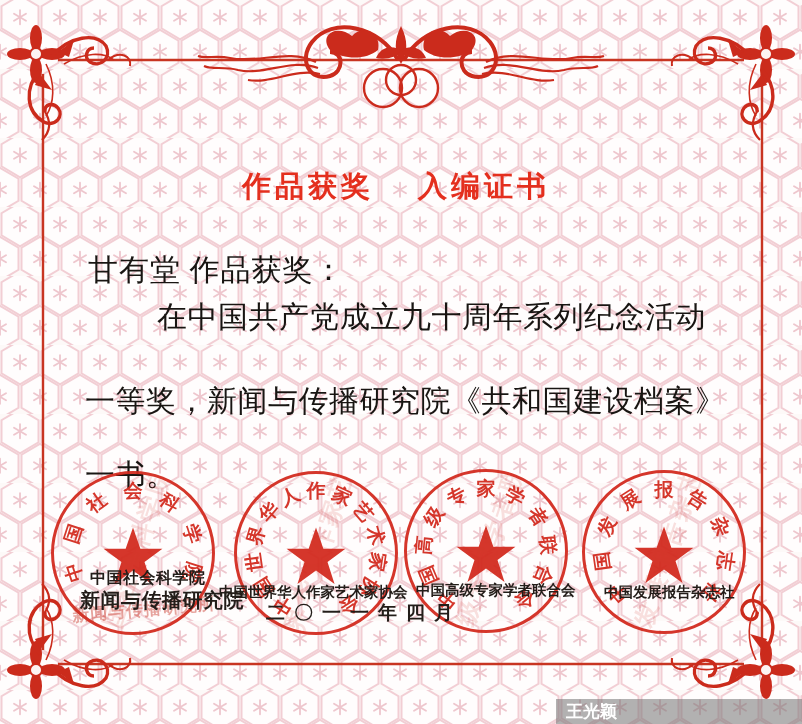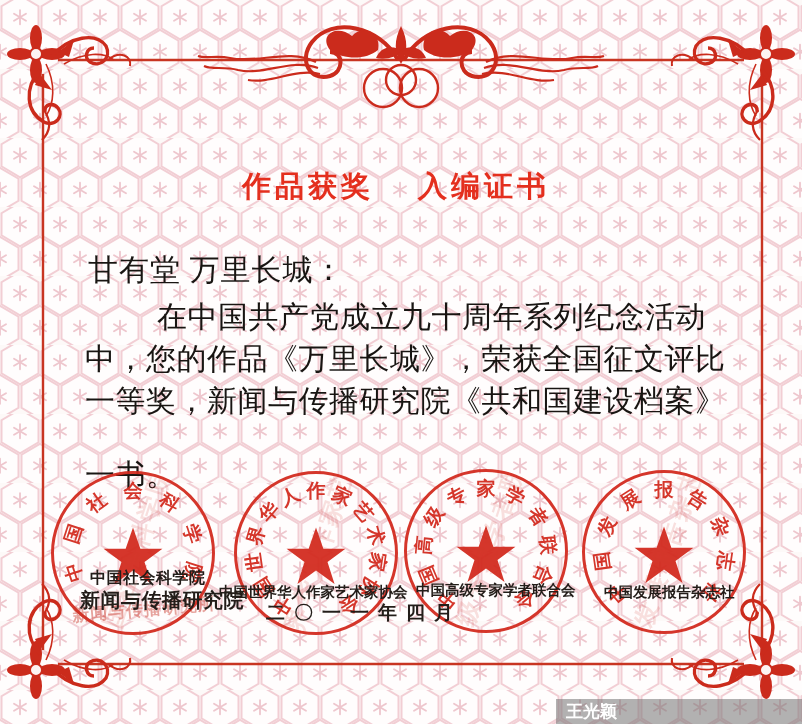--- a/index.html
+++ b/index.html
@@ -177,24 +177,23 @@
     </g>
   </svg>
 
   <div class="content">
 
 
     <div class="cert-subtitle">
       <span>作品获奖</span><span class="gap"></span><span>入编证书</span>
     </div>
 
-    <div class="salutation">甘有堂 万里长城：</div>
+    <div class="salutation">甘有堂 作品获奖：</div>
 
     <div class="para-line l0">在中国共产党成立九十周年系列纪念活动</div>
-    <div class="para-line l1">中，您的作品《万里长城》，荣获全国征文评比</div>
     <div class="para-line l2">一等奖，新闻与传播研究院《共和国建设档案》</div>
     <div class="para-line l3">一书。</div>
 
     <div class="seal seal1">
       <div class="seal-arc">
           <span class="arc-char" style="transform: rotate(-108deg) translateY(-62px);">中</span>
           <span class="arc-char" style="transform: rotate(-72deg) translateY(-62px);">国</span>
           <span class="arc-char" style="transform: rotate(-36deg) translateY(-62px);">社</span>
           <span class="arc-char" style="transform: rotate(0deg) translateY(-62px);">会</span>
           <span class="arc-char" style="transform: rotate(36deg) translateY(-62px);">科</span>

